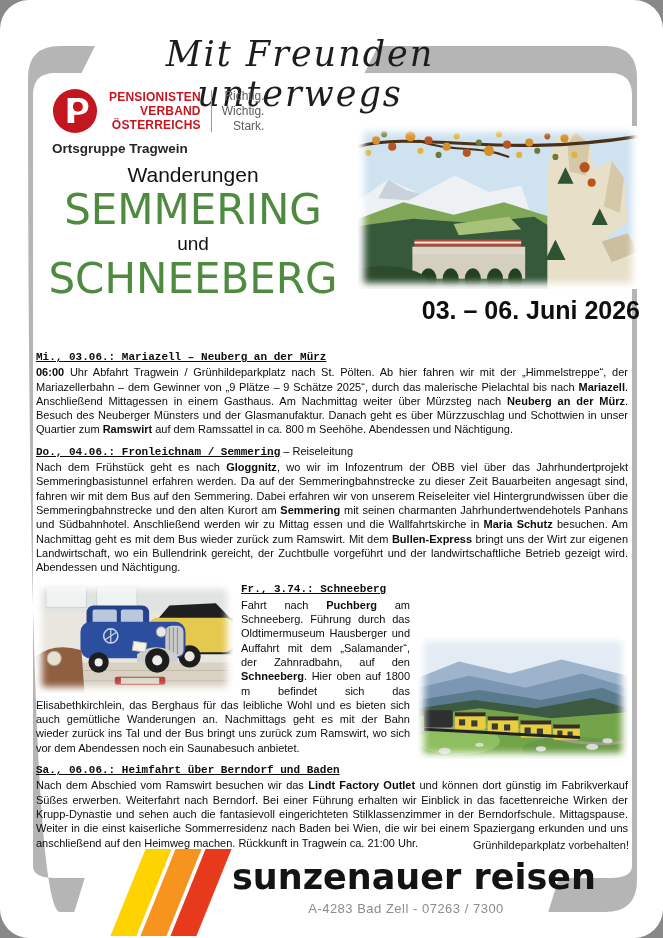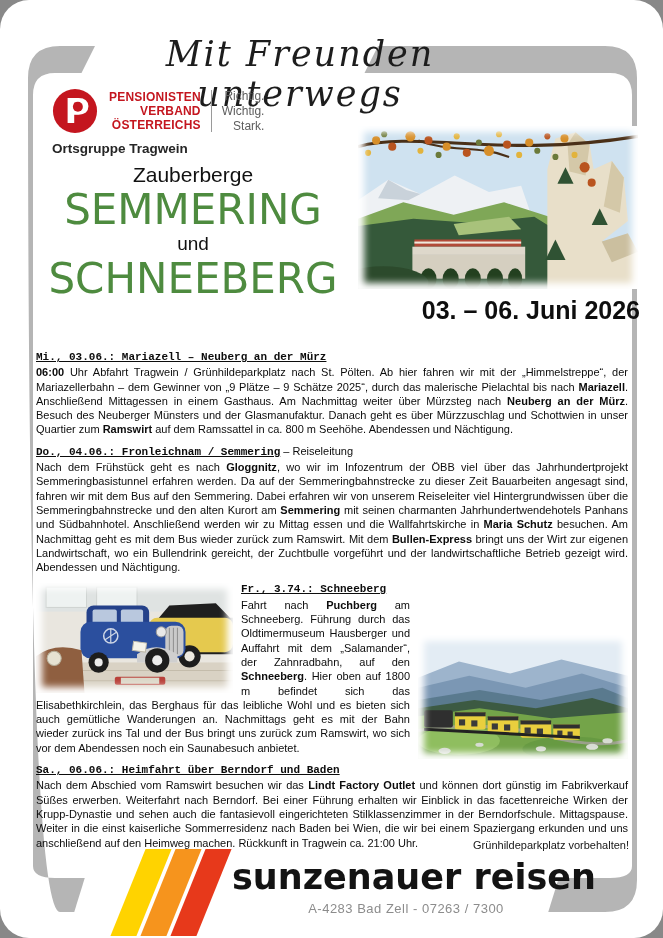--- a/index.html
+++ b/index.html
@@ -80,21 +80,21 @@
     <div class="org-divider"></div>
     <div class="org-tagline">
       <div>Richtig.</div>
       <div>Wichtig.</div>
       <div>Stark.</div>
     </div>
   </div>
   <div class="org-group">Ortsgruppe Tragwein</div>
 
   <div class="title">
-    <div class="kicker">Zauberberge</div>
+    <div class="kicker">Wanderungen</div>
     <div class="big" style="color: rgb(78, 139, 63);">SEMMERING</div>
     <div class="connector">und</div>
     <div class="big" style="color: rgb(78, 139, 63);">SCHNEEBERG</div>
   </div>
   <div class="date">03. – 06. Juni 2026</div>
 
   <div class="photo photo-viaduct">
     <svg viewBox="0 0 278 158" preserveAspectRatio="none">
       <rect width="278" height="158" fill="#cfe2f0"></rect>
       <polygon points="0,72 30,52 62,66 96,48 130,64 162,58 175,95 0,95" fill="#eef1f4"></polygon>

